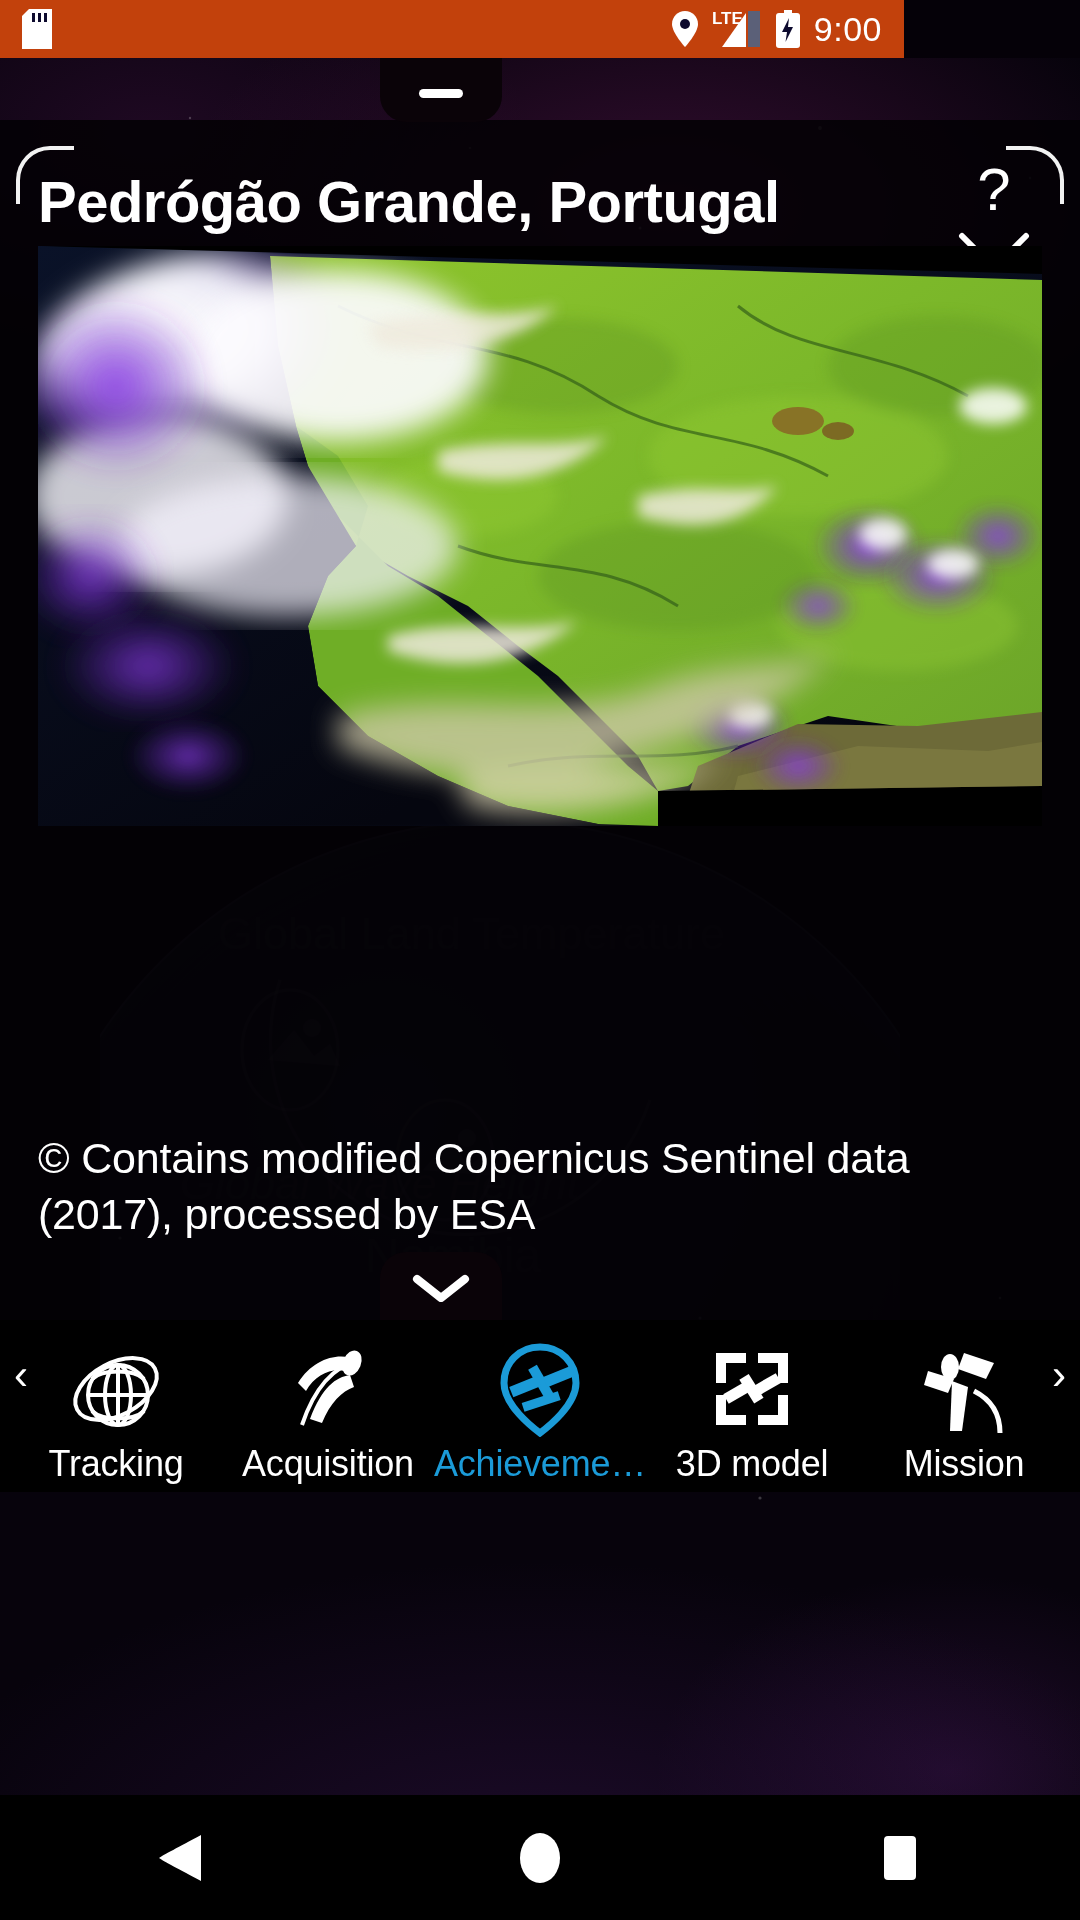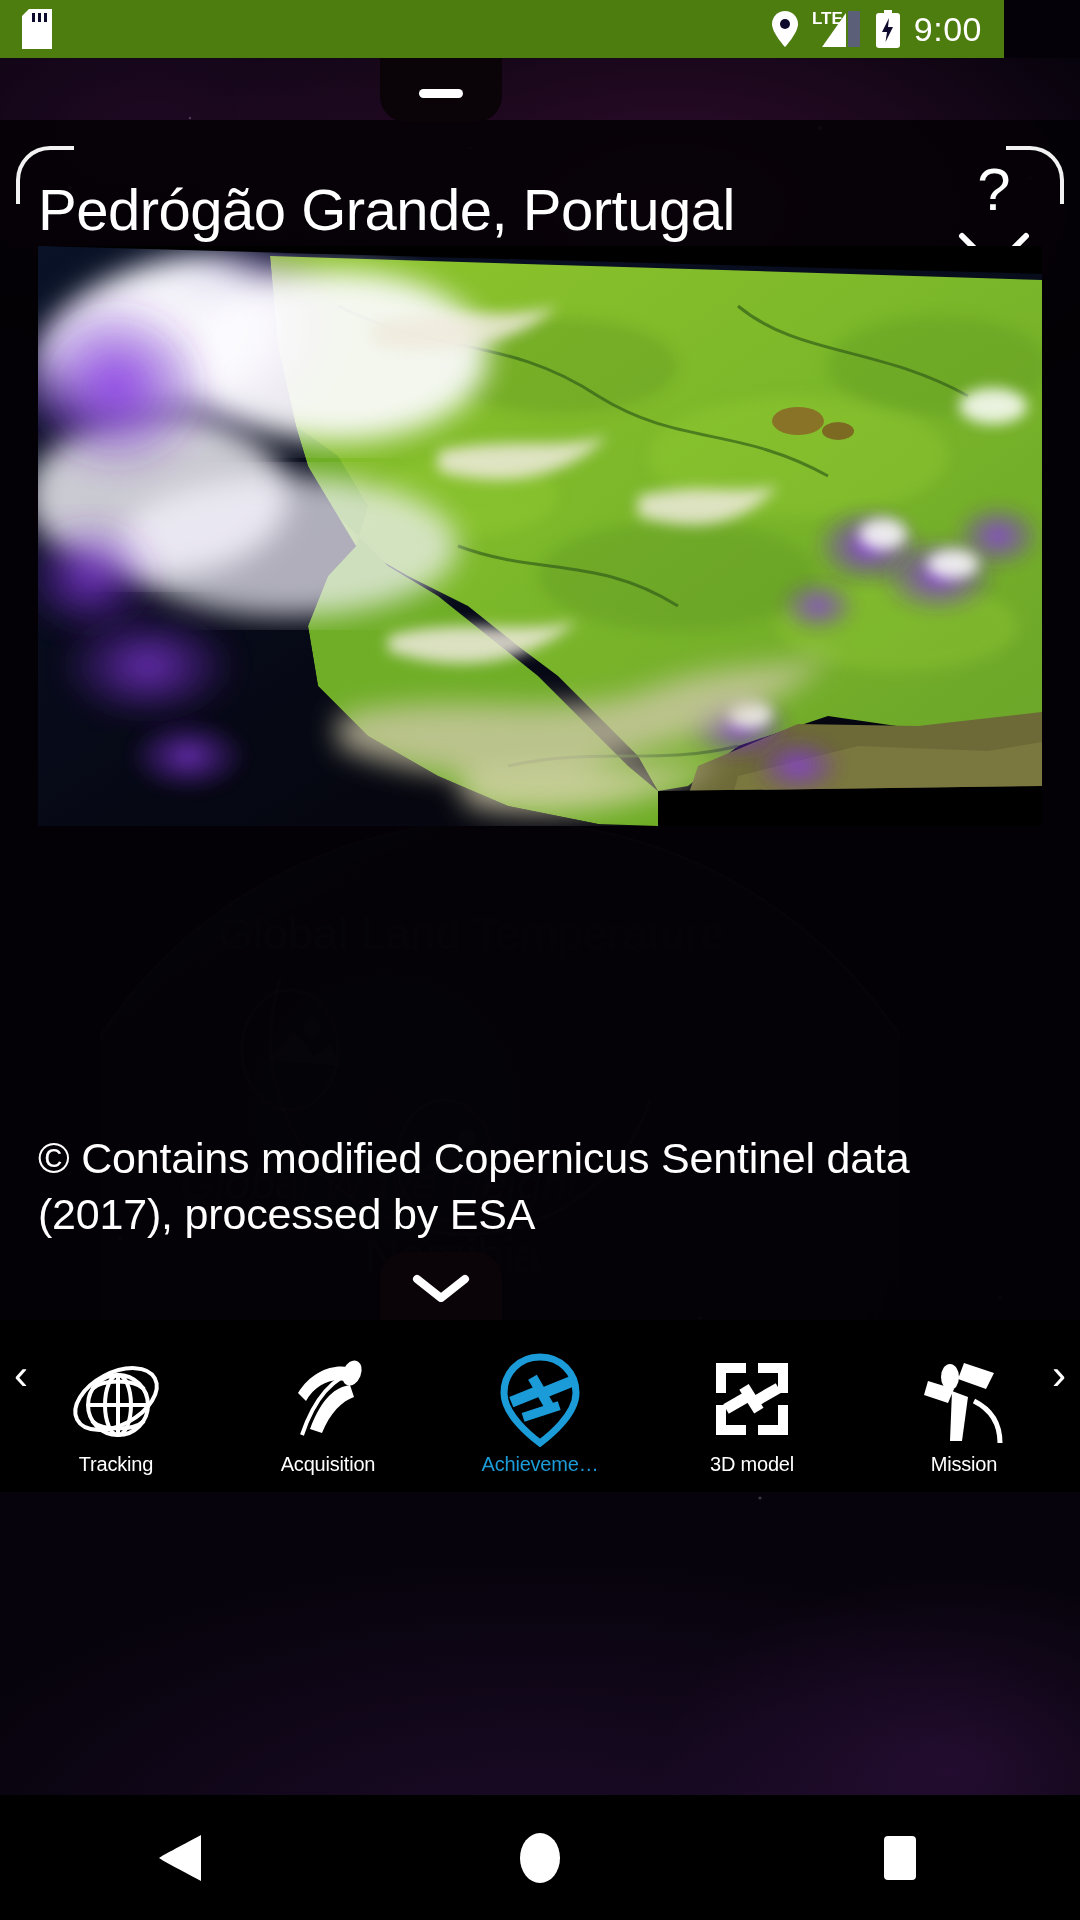--- a/index.html
+++ b/index.html
@@ -10,22 +10,22 @@
     overflow:hidden;
   }
   #screen {
     position:relative; width:1080px; height:1920px;
     background:#050108;
     overflow:hidden;
   }
 
   
   #statusbar {
-    position:absolute; top:0; left:0; width:1004px; height:58px;
-    background:#4d7c0f;
+    position:absolute; top:0; left:0; width:904px; height:58px;
+    background:#c2410c;
     display:flex; align-items:center;
     z-index:50;
   }
   #statusbar .left { padding-left:22px; display:flex; align-items:center; }
   #statusbar .right {
     margin-left:auto; padding-right:22px;
     display:flex; align-items:center; gap:14px;
   }
   .sb-ico { display:block; }
   .clock {
@@ -100,22 +100,22 @@
            border-left:none; border-bottom:none;
            border-top-right-radius:34px; }
   .bk-bl { left:16px; bottom:18px; width:58px; height:58px;
            border-right:none; border-top:none;
            border-bottom-left-radius:34px; }
   .bk-br { right:16px; bottom:18px; width:58px; height:58px;
            border-left:none; border-top:none;
            border-bottom-right-radius:34px; }
 
   #title {
-    position:absolute; left:38px; top:58px;
-    color:#fff; font-size:58px; font-weight:400;
+    position:absolute; left:38px; top:50px;
+    color:#fff; font-size:58px; font-weight:700;
     letter-spacing:-0.5px; line-height:1.1;
     font-family:"Liberation Sans", sans-serif;
     white-space:nowrap;
   }
 
   #help-btn {
     position:absolute; right:58px; top:42px;
     width:56px; height:56px;
     color:#fff; font-size:60px; line-height:56px;
     text-align:center; font-weight:400;
@@ -178,21 +178,21 @@
   .nav-items {
     display:flex; width:1080px; padding:0 10px;
   }
   .nav-item {
     flex:1; display:flex; flex-direction:column;
     align-items:center; justify-content:flex-start;
     padding-top:14px;
   }
   .nav-ic { width:96px; height:96px; display:block; }
   .nav-lbl {
-    margin-top:6px; color:#fff; font-size:20px;
+    margin-top:6px; color:#fff; font-size:36px;
     font-family:"Liberation Sans", sans-serif;
     white-space:nowrap; letter-spacing:-0.2px;
   }
   .nav-item.active .nav-lbl { color:#1b9bd8;text-align:right; }
 
   
   #sysnav {
     position:absolute; left:0; bottom:0; width:1080px; height:125px;
     background:#000; z-index:40;
     display:flex; align-items:center; justify-content:space-around;

